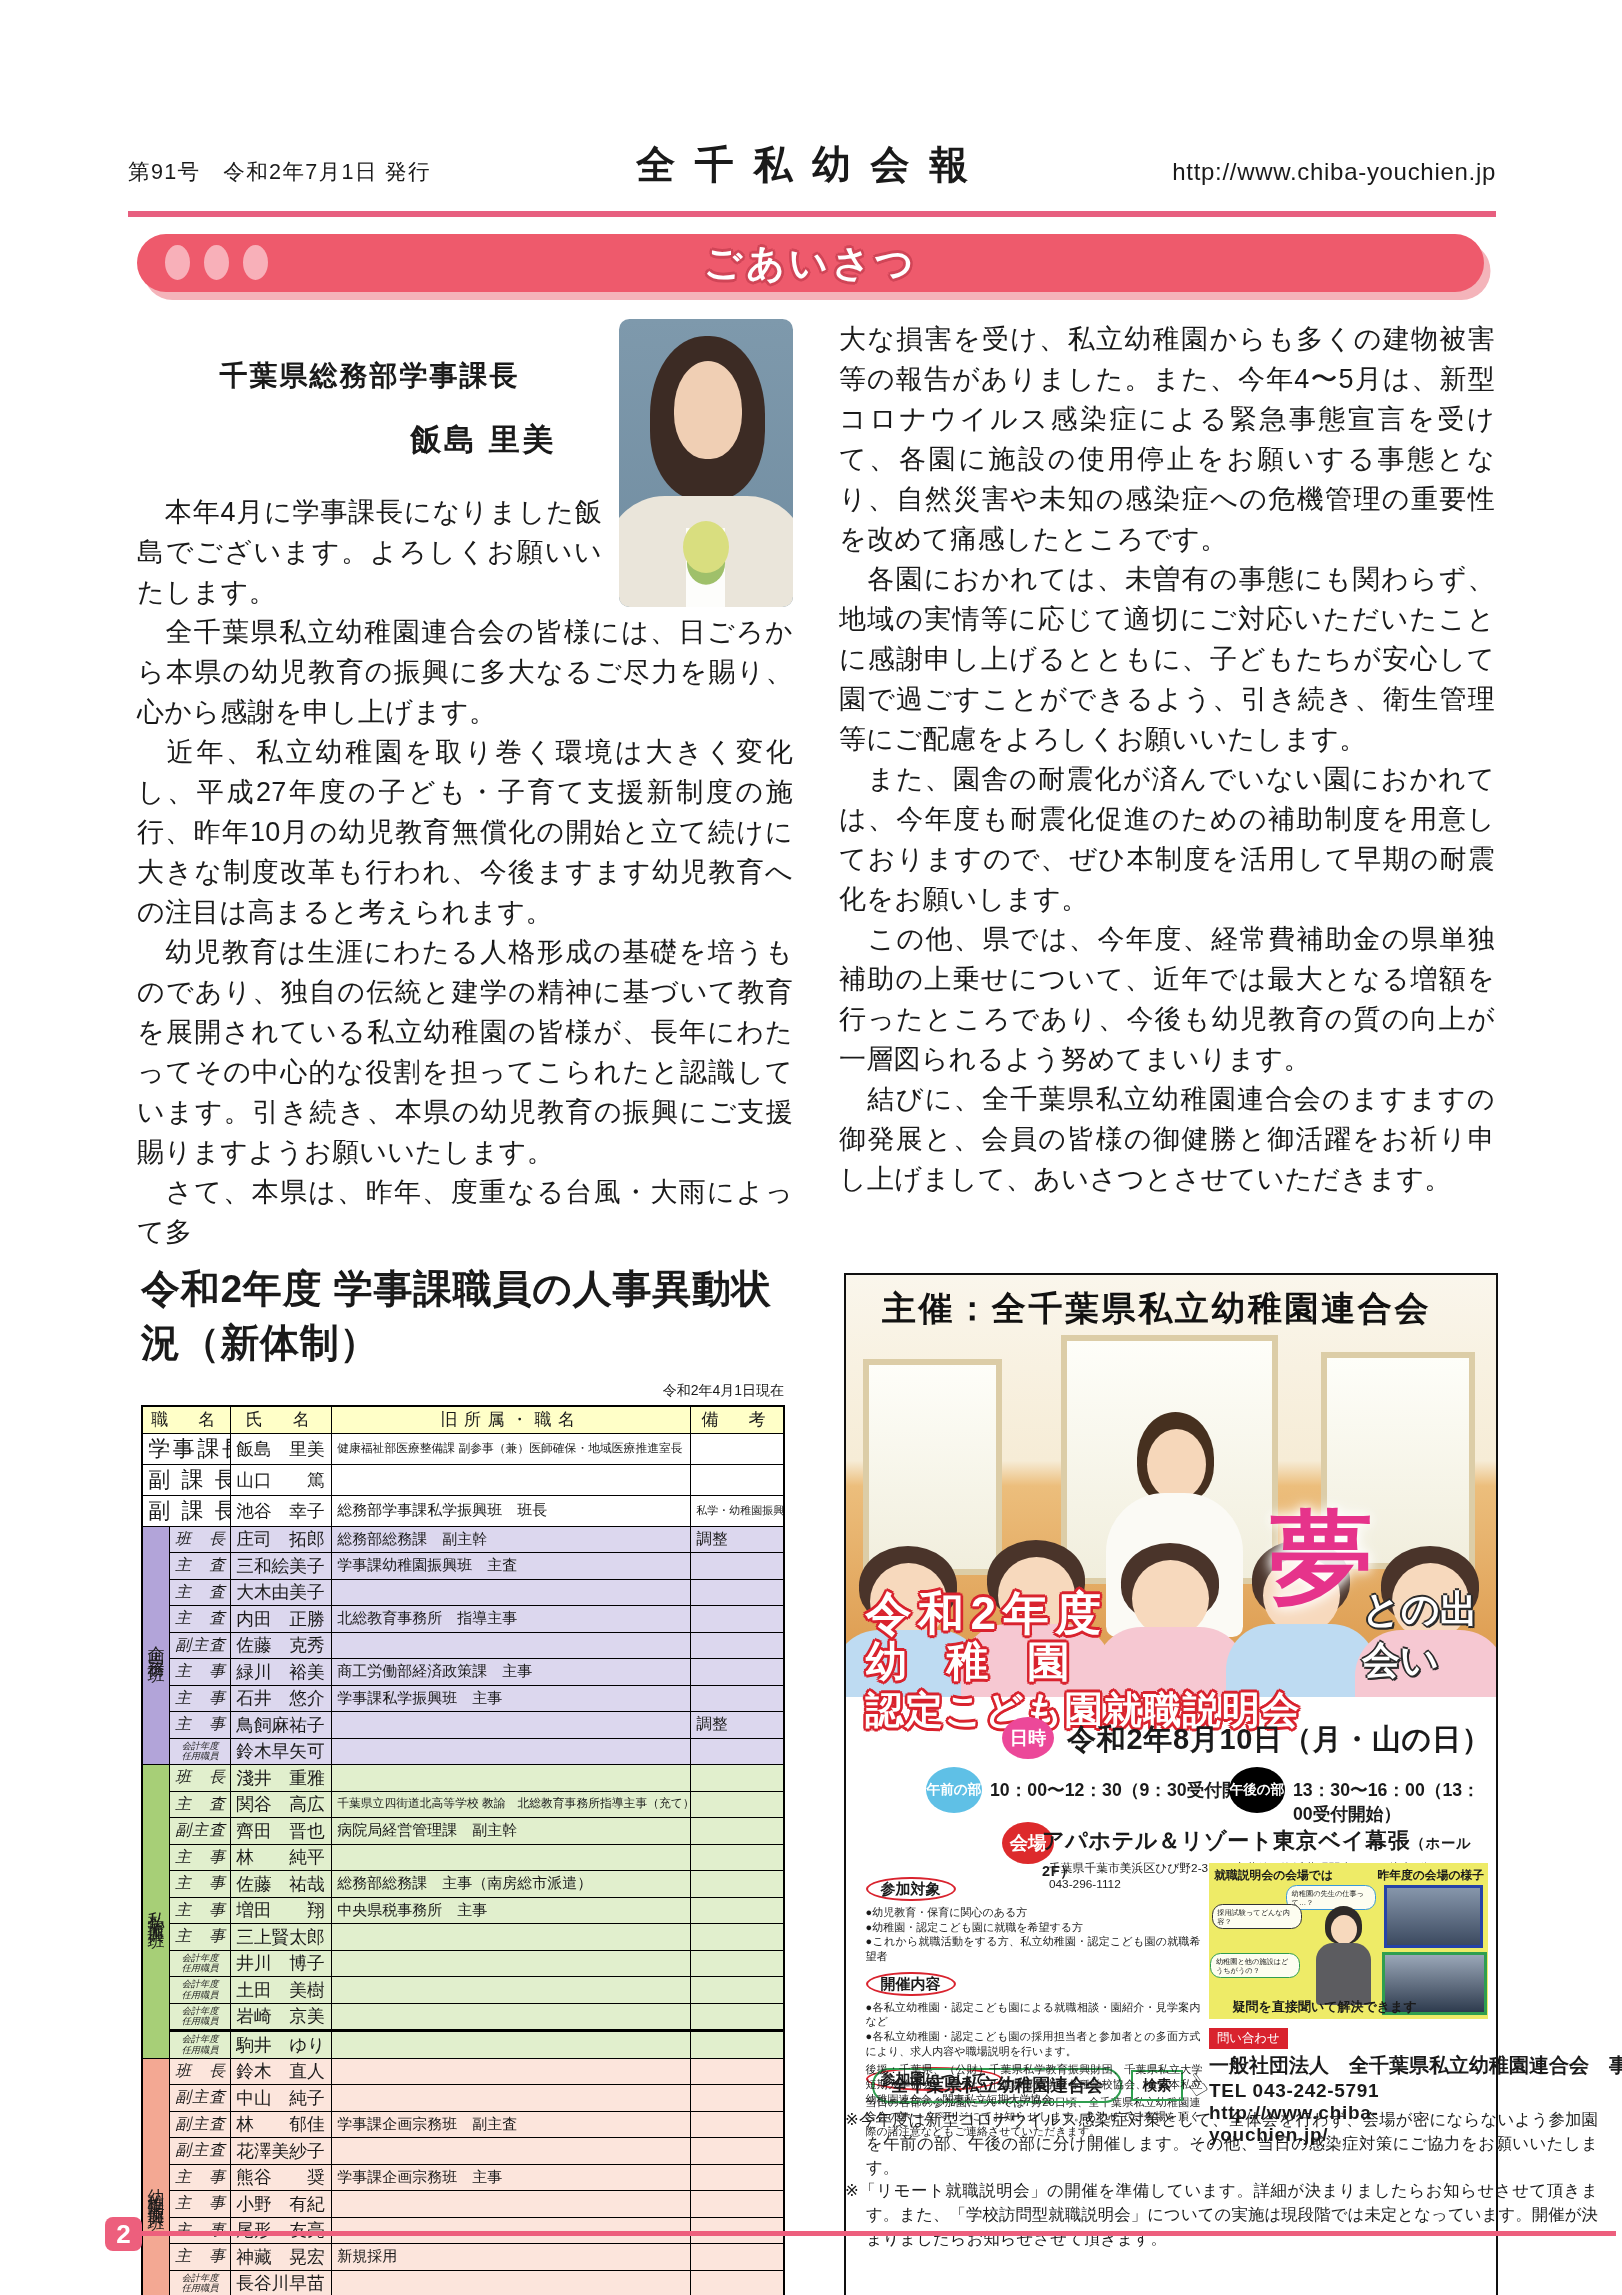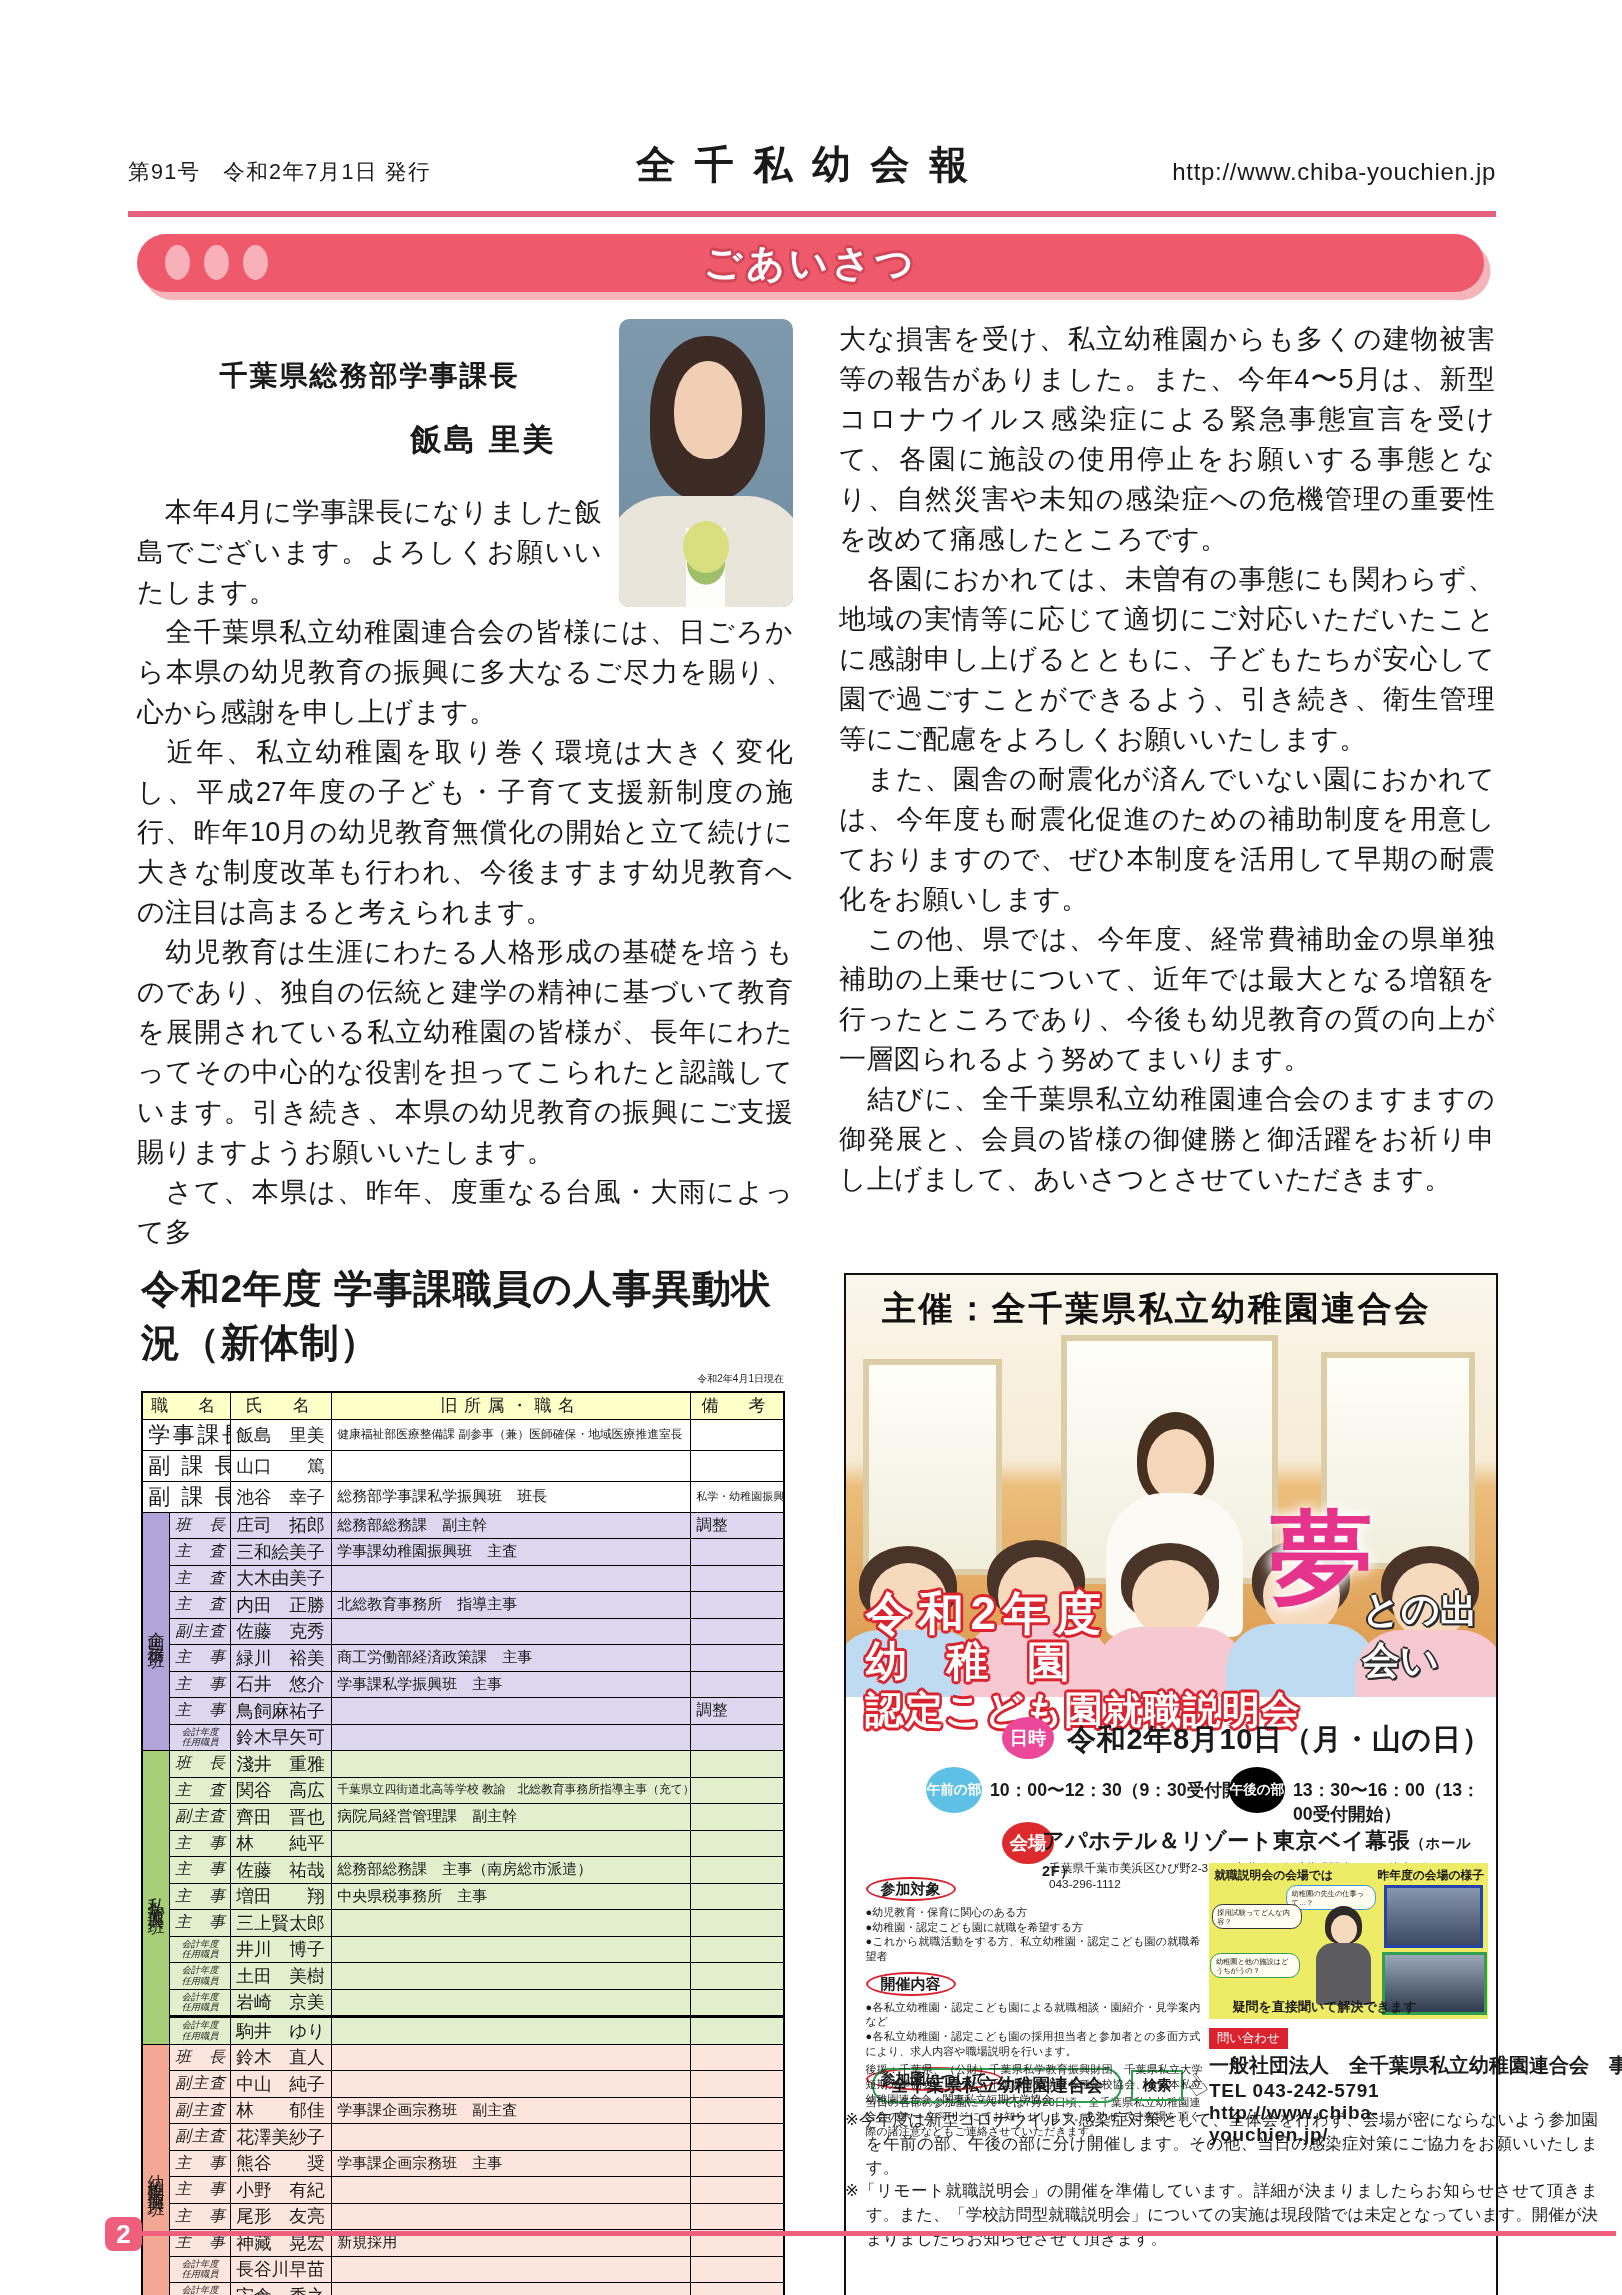--- a/index.html
+++ b/index.html
@@ -31,21 +31,21 @@
   
   .portrait{flex:none;position:relative;width:174px;height:288px;border-radius:10.5px;overflow:hidden;background:linear-gradient(#7e99ac,#718da1);}
   .pt-hair{position:absolute;left:31px;top:17px;width:115px;height:164px;background:#3c2b24;border-radius:48% 48% 42% 42%;}
   .pt-face{position:absolute;left:55px;top:42px;width:68px;height:98px;background:#f0cfb4;border-radius:50% 50% 46% 46%;}
   .pt-body{position:absolute;left:-13px;bottom:-6.5px;width:200px;height:118px;background:#eae5da;border-radius:59px 59px 0 0;}
   .pt-shirt{position:absolute;left:67px;bottom:0;width:39px;height:79px;background:#fdfdfb;}
   .pt-scarf{position:absolute;left:64px;bottom:34px;width:46px;height:52px;background:#d9de7f;border-radius:50%;box-shadow:0 15.7px 0 -3.9px #9fc06a;}
   
   .tbl-wrap{position:absolute;left:141px;top:1262px;width:643px;}
   .tbl-title{font-size:39px;font-weight:bold;letter-spacing:0.7px;}
-  .tbl-asof{margin-top:2px;text-align:right;font-size:10px;}
+  .tbl-asof{margin-top:12px;text-align:right;font-size:14px;}
   table.staff{margin-top:5.2px;border-collapse:collapse;table-layout:fixed;width:643px;border:2px solid #000;}
   table.staff td,table.staff th{border:1.3px solid #000;padding:0 5.2px;height:25.5px;overflow:hidden;white-space:nowrap;}
   table.staff th{background:#ffffc8;font-size:17px;font-weight:normal;letter-spacing:6.5px;text-align:center;}
   td.c-role{font-size:15.7px;letter-spacing:1.3px;text-align:center;font-style:italic;}
   td.c-role-top{font-size:22px;letter-spacing:2.6px;text-align:center;}
   td.c-name{font-size:17.7px;}
   td.c-prev{font-size:15px;}
   td.c-rem{font-size:15.7px;}
   .sm-role{font-size:9.2px !important;line-height:1.15;white-space:pre-line !important;letter-spacing:0 !important;}
   .sm-prev{font-size:11.8px !important;}

